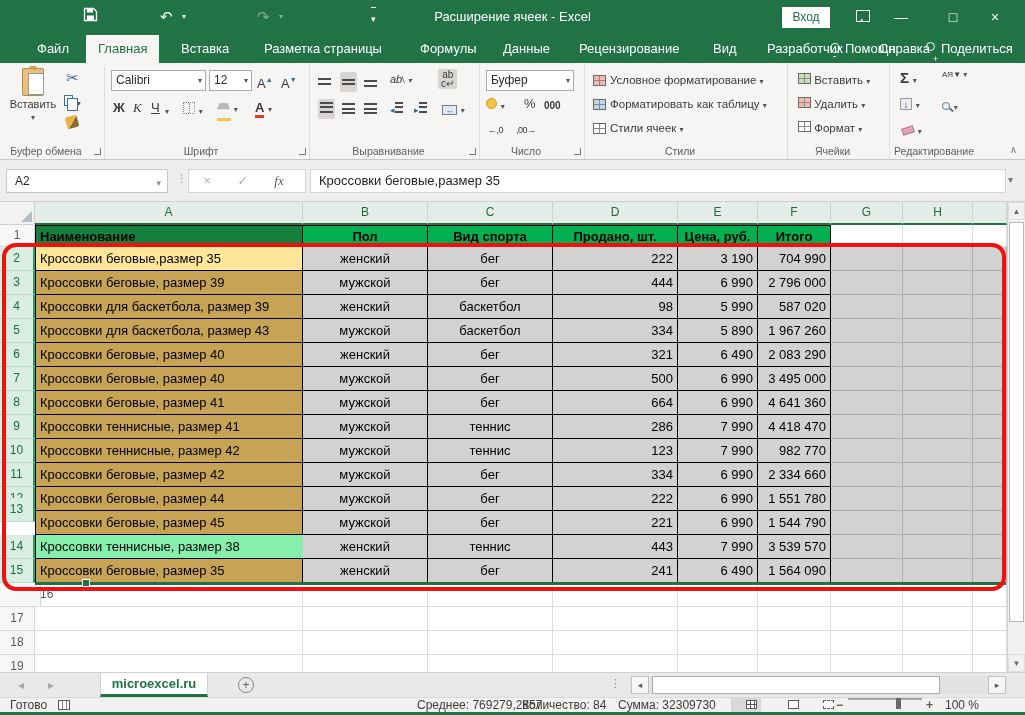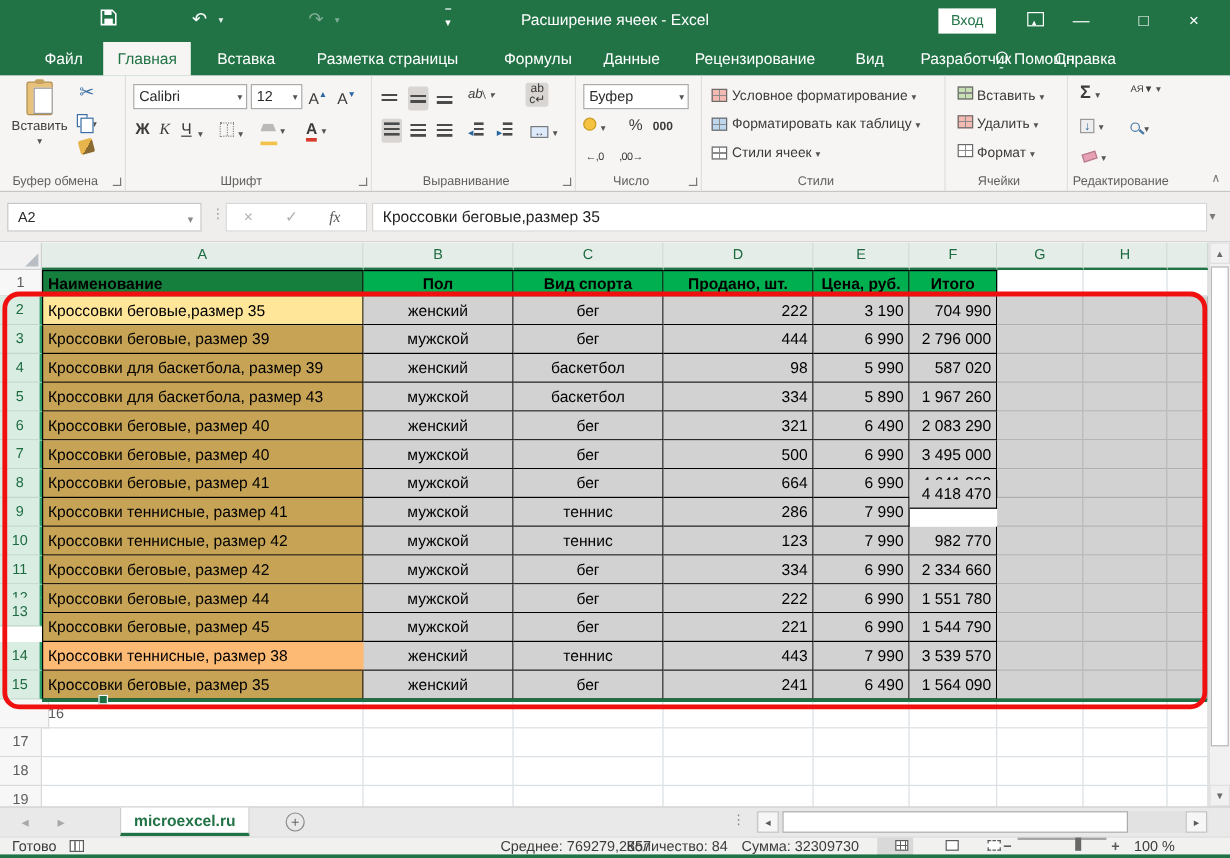--- a/index.html
+++ b/index.html
@@ -144,20 +144,21 @@
     <div id="title-text">Расширение ячеек - Excel</div>
     <div id="signin-btn">Вход</div>
     <span class="winctl" style="left:848px"><span class="ribopt-box"></span></span>
     <span class="winctl" style="left:886px">—</span>
     <span class="winctl" style="left:938px">□</span>
     <span class="winctl" style="left:980px">×</span>
   </div>
 
   <div id="tabrow" class="abs">
     <span class="rtab" id="tab-assist"><span class="bulb"></span><span>Помощн</span></span>
+    <span class="rtab" id="tab-share"><span class="share-ico"></span><span>Поделиться</span></span>
   <span class="rtab" style="left: 25px;">Файл</span>
       <span class="rtab active" style="left: 86px;">Главная</span>
       <span class="rtab" style="left: 169px;">Вставка</span>
       <span class="rtab" style="left: 252px;">Разметка страницы</span>
       <span class="rtab" style="left: 408px;">Формулы</span>
       <span class="rtab" style="left: 491px;">Данные</span>
       <span class="rtab" style="left: 567px;">Рецензирование</span>
       <span class="rtab" style="left: 701px;">Вид</span>
       <span class="rtab" style="left: 755px;">Разработчик</span>
       <span class="rtab" style="left: 867px;">Справка</span>
@@ -361,21 +362,21 @@
       <div class="cell grayb" style="left: 831px; top: 189px; width: 72px; height: 24px; background: rgb(210, 210, 210);"></div>
       <div class="cell grayb" style="left: 903px; top: 189px; width: 70px; height: 24px; background: rgb(210, 210, 210);"></div>
       <div class="cell grayb" style="left: 973px; top: 189px; width: 34px; height: 24px; background: rgb(210, 210, 210);"></div>
       <div class="rh sel" style="left: 0px; top: 213px; width: 35px; height: 24px; line-height: 23px;">9</div>
       <div>
         <div class="cell tblb" style="left: 35px; top: 213px; width: 268px; height: 24px; background: rgb(198, 163, 85); text-align: left; line-height: 23px; border-left: 1px solid rgb(0, 0, 0);">Кроссовки теннисные, размер 41</div>
         <div class="cell tblb" style="left: 303px; top: 213px; width: 125px; height: 24px; background: rgb(210, 210, 210); text-align: center; line-height: 23px;">мужской</div>
         <div class="cell tblb" style="left: 428px; top: 213px; width: 125px; height: 24px; background: rgb(210, 210, 210); text-align: center; line-height: 23px;">теннис</div>
         <div class="cell tblb" style="left: 553px; top: 213px; width: 125px; height: 24px; background: rgb(210, 210, 210); text-align: right; line-height: 23px;">286</div>
         <div class="cell tblb" style="left: 678px; top: 213px; width: 80px; height: 24px; background: rgb(210, 210, 210); text-align: right; line-height: 23px;">7 990</div>
-        <div class="cell tblb" style="left: 758px; top: 198px; width: 73px; height: 24px; background: rgb(210, 210, 210); text-align: right; line-height: 23px;">4 418 470</div>
+        <div class="cell tblb" style="left: 758px; top: 213px; width: 73px; height: 24px; background: rgb(210, 210, 210); text-align: right; line-height: 23px;">4 418 470</div>
       </div>
       <div class="cell grayb" style="left: 831px; top: 213px; width: 72px; height: 24px; background: rgb(210, 210, 210);"></div>
       <div class="cell grayb" style="left: 903px; top: 213px; width: 70px; height: 24px; background: rgb(210, 210, 210);"></div>
       <div class="cell grayb" style="left: 973px; top: 213px; width: 34px; height: 24px; background: rgb(210, 210, 210);"></div>
       <div class="rh sel" style="left: 0px; top: 237px; width: 35px; height: 24px; line-height: 23px;">10</div>
       <div>
         <div class="cell tblb" style="left: 35px; top: 237px; width: 268px; height: 24px; background: rgb(198, 163, 85); text-align: left; line-height: 23px; border-left: 1px solid rgb(0, 0, 0);">Кроссовки теннисные, размер 42</div>
         <div class="cell tblb" style="left: 303px; top: 237px; width: 125px; height: 24px; background: rgb(210, 210, 210); text-align: center; line-height: 23px;">мужской</div>
         <div class="cell tblb" style="left: 428px; top: 237px; width: 125px; height: 24px; background: rgb(210, 210, 210); text-align: center; line-height: 23px;">теннис</div>
         <div class="cell tblb" style="left: 553px; top: 237px; width: 125px; height: 24px; background: rgb(210, 210, 210); text-align: right; line-height: 23px;">123</div>
@@ -416,21 +417,21 @@
         <div class="cell tblb" style="left: 428px; top: 309px; width: 125px; height: 24px; background: rgb(210, 210, 210); text-align: center; line-height: 23px;">бег</div>
         <div class="cell tblb" style="left: 553px; top: 309px; width: 125px; height: 24px; background: rgb(210, 210, 210); text-align: right; line-height: 23px;">221</div>
         <div class="cell tblb" style="left: 678px; top: 309px; width: 80px; height: 24px; background: rgb(210, 210, 210); text-align: right; line-height: 23px;">6 990</div>
         <div class="cell tblb" style="left: 758px; top: 309px; width: 73px; height: 24px; background: rgb(210, 210, 210); text-align: right; line-height: 23px;">1 544 790</div>
       </div>
       <div class="cell grayb" style="left: 831px; top: 309px; width: 72px; height: 24px; background: rgb(210, 210, 210);"></div>
       <div class="cell grayb" style="left: 903px; top: 309px; width: 70px; height: 24px; background: rgb(210, 210, 210);"></div>
       <div class="cell grayb" style="left: 973px; top: 309px; width: 34px; height: 24px; background: rgb(210, 210, 210);"></div>
       <div class="rh sel" style="left: 0px; top: 333px; width: 35px; height: 24px; line-height: 23px;">14</div>
       <div>
-        <div class="cell tblb" style="left: 35px; top: 333px; width: 323px; height: 24px; background: #fdba74; text-align: left; line-height: 23px; border-left: 1px solid rgb(0, 0, 0);">Кроссовки теннисные, размер 38</div>
+        <div class="cell tblb" style="left: 35px; top: 333px; width: 323px; height: 24px; background: #86efac; text-align: left; line-height: 23px; border-left: 1px solid rgb(0, 0, 0);">Кроссовки теннисные, размер 38</div>
         <div class="cell tblb" style="left: 303px; top: 333px; width: 125px; height: 24px; background: rgb(210, 210, 210); text-align: center; line-height: 23px;">женский</div>
         <div class="cell tblb" style="left: 428px; top: 333px; width: 125px; height: 24px; background: rgb(210, 210, 210); text-align: center; line-height: 23px;">теннис</div>
         <div class="cell tblb" style="left: 553px; top: 333px; width: 125px; height: 24px; background: rgb(210, 210, 210); text-align: right; line-height: 23px;">443</div>
         <div class="cell tblb" style="left: 678px; top: 333px; width: 80px; height: 24px; background: rgb(210, 210, 210); text-align: right; line-height: 23px;">7 990</div>
         <div class="cell tblb" style="left: 758px; top: 333px; width: 73px; height: 24px; background: rgb(210, 210, 210); text-align: right; line-height: 23px;">3 539 570</div>
       </div>
       <div class="cell grayb" style="left: 831px; top: 333px; width: 72px; height: 24px; background: rgb(210, 210, 210);"></div>
       <div class="cell grayb" style="left: 903px; top: 333px; width: 70px; height: 24px; background: rgb(210, 210, 210);"></div>
       <div class="cell grayb" style="left: 973px; top: 333px; width: 34px; height: 24px; background: rgb(210, 210, 210);"></div>
       <div class="rh sel" style="left: 0px; top: 357px; width: 35px; height: 24px; line-height: 23px;">15</div>

